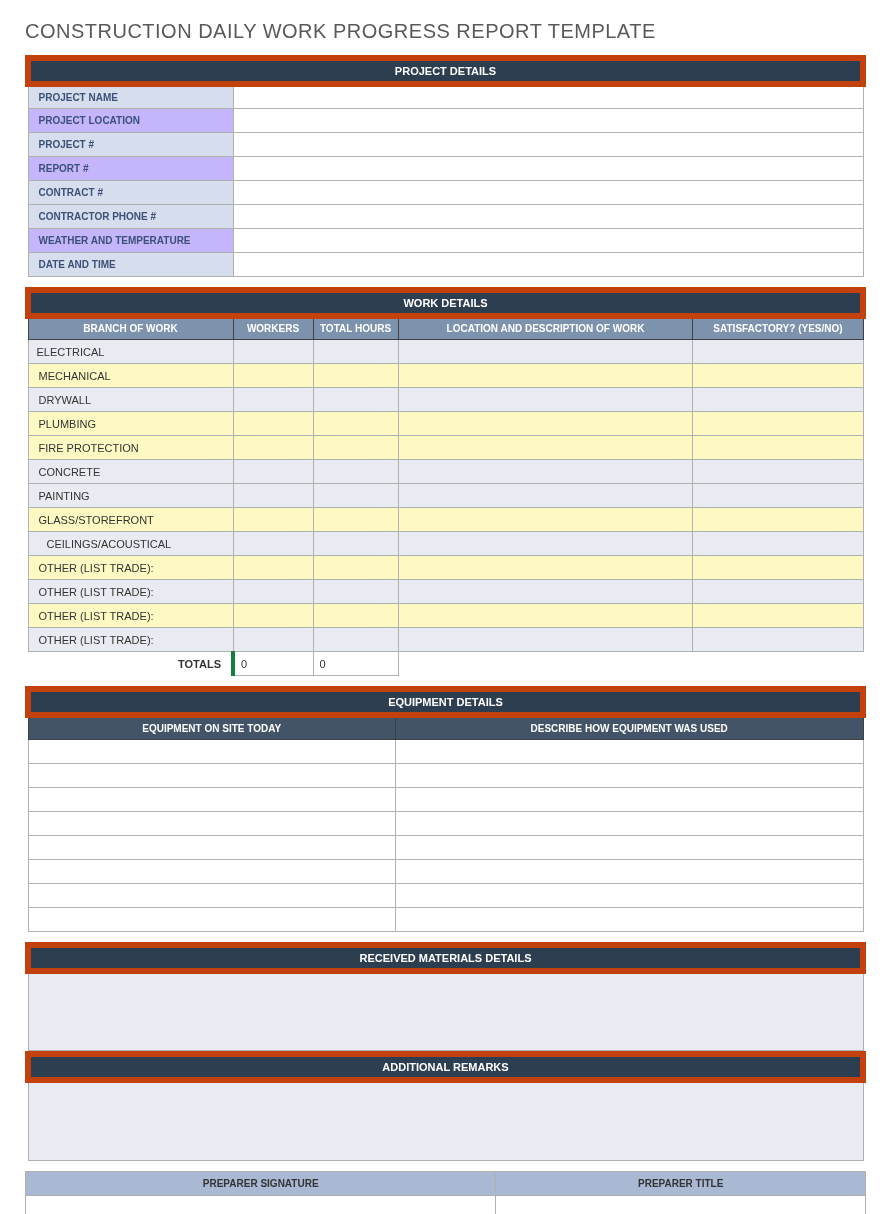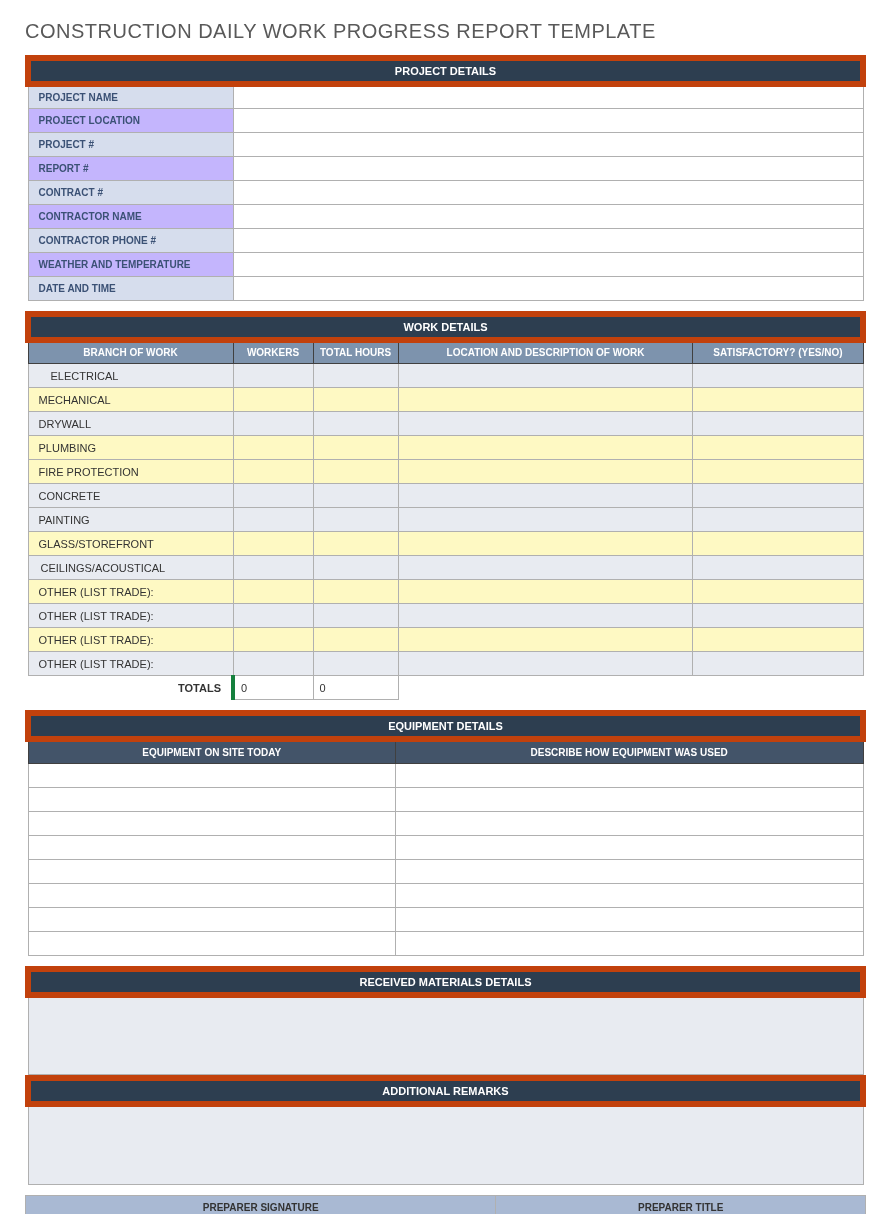--- a/index.html
+++ b/index.html
@@ -107,24 +107,20 @@
       </tr>
       <tr>
         <td class="label-cell bg-light2">REPORT #</td>
         <td></td>
       </tr>
       <tr>
         <td class="label-cell bg-light1">CONTRACT #</td>
         <td></td>
       </tr>
       <tr>
-        <td class="label-cell bg-light2">CONTRACTOR NAME</td>
-        <td></td>
-      </tr>
-      <tr>
         <td class="label-cell bg-light1">CONTRACTOR PHONE #</td>
         <td></td>
       </tr>
       <tr>
         <td class="label-cell bg-light2">WEATHER AND TEMPERATURE</td>
         <td></td>
       </tr>
       <tr>
         <td class="label-cell bg-light1">DATE AND TIME</td>
         <td></td>
@@ -149,21 +145,21 @@
   <tr>
     <td class="sub-header">BRANCH OF WORK</td>
     <td class="sub-header">WORKERS</td>
     <td class="sub-header">TOTAL HOURS</td>
     <td class="sub-header">LOCATION AND DESCRIPTION OF WORK</td>
     <td class="sub-header">SATISFACTORY? (YES/NO)</td>
   </tr>
   </tbody>
     <tbody id="work-details-body">
       <tr>
-        <td class="bg-alt2" style="padding-left:22px">ELECTRICAL</td>
+        <td class="bg-alt2" style="padding-left:8px">ELECTRICAL</td>
         <td class="bg-alt2"></td>
         <td class="bg-alt2"></td>
         <td class="bg-alt2"></td>
         <td class="bg-alt2"></td>
       </tr>
       <tr>
         <td class="bg-alt1" style="padding-left:10px">MECHANICAL</td>
         <td class="bg-alt1"></td>
         <td class="bg-alt1"></td>
         <td class="bg-alt1"></td>
@@ -205,21 +201,21 @@
         <td class="bg-alt2"></td>
       </tr>
       <tr>
         <td class="bg-alt1" style="padding-left:10px">GLASS/STOREFRONT</td>
         <td class="bg-alt1"></td>
         <td class="bg-alt1"></td>
         <td class="bg-alt1"></td>
         <td class="bg-alt1"></td>
       </tr>
       <tr>
-        <td class="bg-alt2" style="padding-left:12px">CEILINGS/ACOUSTICAL</td>
+        <td class="bg-alt2" style="padding-left:18px">CEILINGS/ACOUSTICAL</td>
         <td class="bg-alt2"></td>
         <td class="bg-alt2"></td>
         <td class="bg-alt2"></td>
         <td class="bg-alt2"></td>
       </tr>
       <tr>
         <td class="bg-alt1" style="padding-left:10px">OTHER (LIST TRADE):</td>
         <td class="bg-alt1"></td>
         <td class="bg-alt1"></td>
         <td class="bg-alt1"></td>

